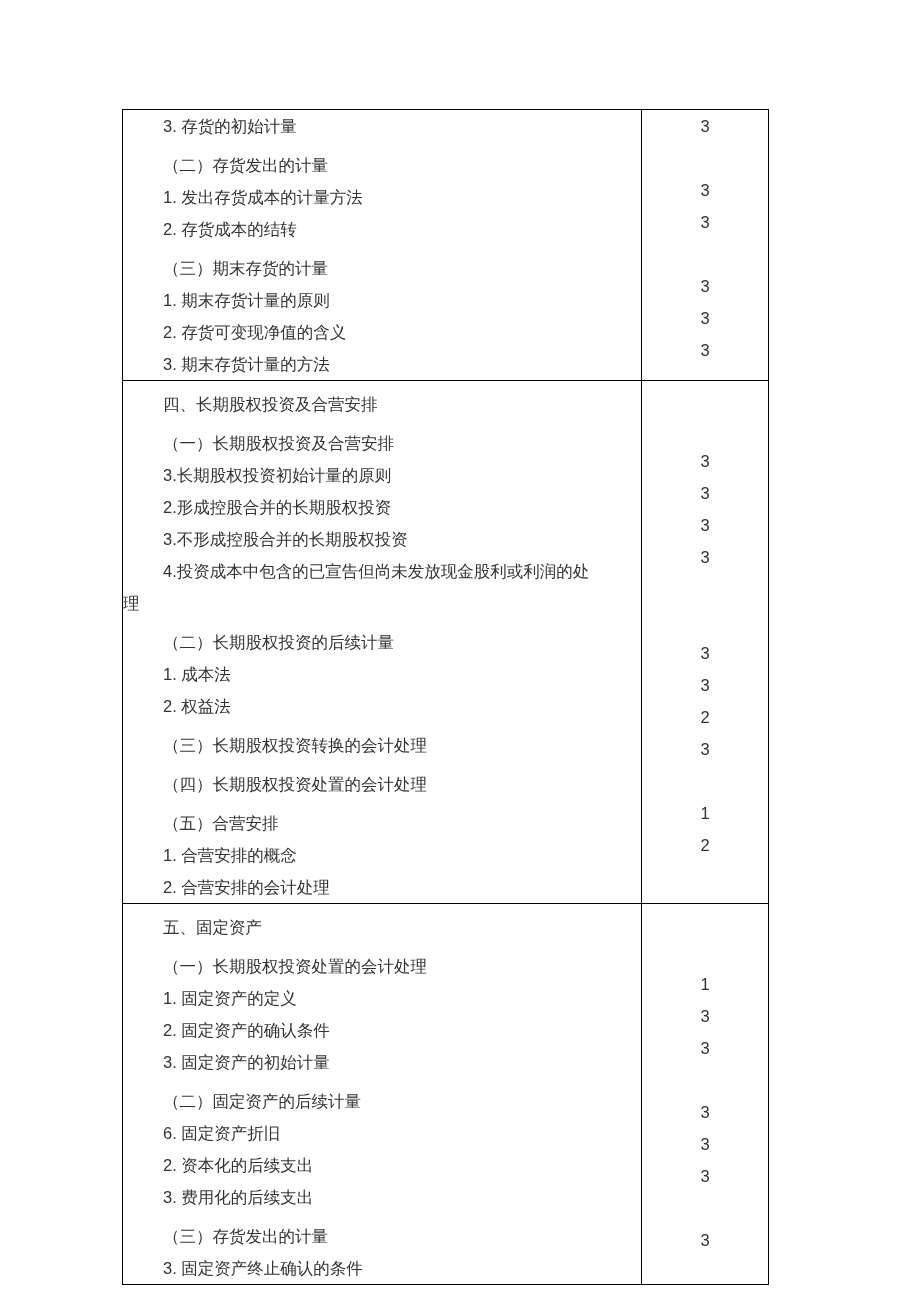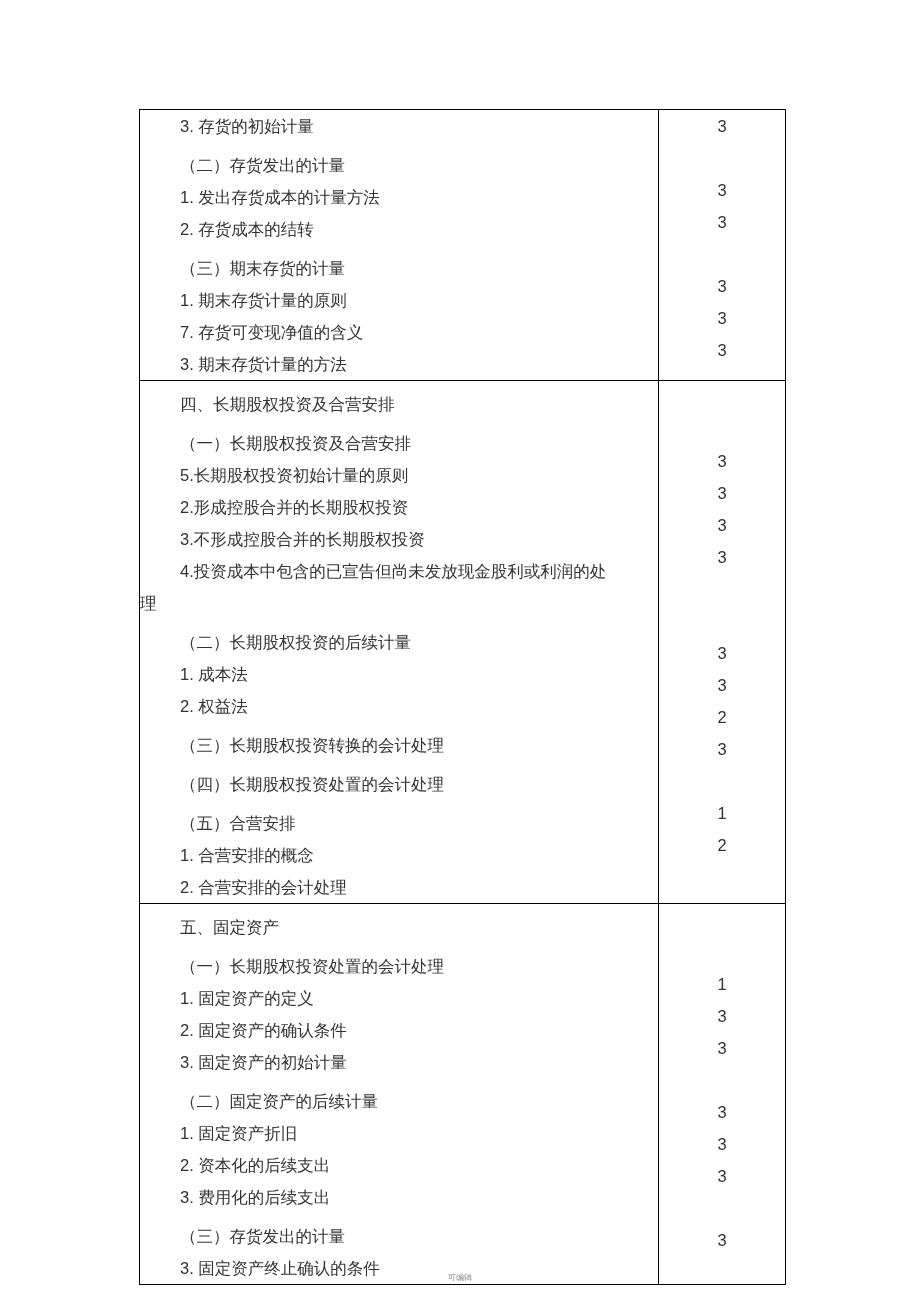--- a/index.html
+++ b/index.html
@@ -10,21 +10,21 @@
   }
   .page {
     width: 920px;
     height: 1299px;
     position: relative;
     background: #fff;
     box-sizing: border-box;
   }
   .tbl {
     position: absolute;
-    left: 139px;
+    left: 122px;
     top: 109px;
     border-collapse: collapse;
     font-family: "Microsoft YaHei", "SimSun", Arial, sans-serif;
     font-size: 16.5px;
     color: #333;
   }
   .tbl td {
     border: 1px solid #000;
     vertical-align: top;
     padding: 0;
@@ -57,39 +57,39 @@
   <table class="tbl">
     <tbody id="tbody">
         <tr>
           <td class="maincol">
             <div class="line indent1">3. 存货的初始计量</div>
             <div class="line indent2">（二）存货发出的计量</div>
             <div class="line indent1">1. 发出存货成本的计量方法</div>
             <div class="line indent1">2. 存货成本的结转</div>
             <div class="line indent2">（三）期末存货的计量</div>
             <div class="line indent1">1. 期末存货计量的原则</div>
-            <div class="line indent1">7. 存货可变现净值的含义</div>
+            <div class="line indent1">2. 存货可变现净值的含义</div>
             <div class="line indent1">3. 期末存货计量的方法</div>
           </td>
           <td class="valcol valblock">
             <div class="line">3</div>
             <div class="line">&nbsp;</div>
             <div class="line">3</div>
             <div class="line">3</div>
             <div class="line">&nbsp;</div>
             <div class="line">3</div>
             <div class="line">3</div>
             <div class="line">3</div>
           </td>
         </tr>
         <tr>
           <td class="maincol">
             <div class="line indent2">四、长期股权投资及合营安排</div>
             <div class="line indent2">（一）长期股权投资及合营安排</div>
-            <div class="line indent1">5.长期股权投资初始计量的原则</div>
+            <div class="line indent1">3.长期股权投资初始计量的原则</div>
             <div class="line indent1">2.形成控股合并的长期股权投资</div>
             <div class="line indent1">3.不形成控股合并的长期股权投资</div>
             <div class="line indent1">4.投资成本中包含的已宣告但尚未发放现金股利或利润的处</div>
             <div class="line wrap">理</div>
             <div class="line indent2">（二）长期股权投资的后续计量</div>
             <div class="line indent1">1. 成本法</div>
             <div class="line indent1">2. 权益法</div>
             <div class="line indent2">（三）长期股权投资转换的会计处理</div>
             <div class="line indent2">（四）长期股权投资处置的会计处理</div>
             <div class="line indent2">（五）合营安排</div>
@@ -115,21 +115,21 @@
           </td>
         </tr>
         <tr>
           <td class="maincol">
             <div class="line indent2">五、固定资产</div>
             <div class="line indent2">（一）长期股权投资处置的会计处理</div>
             <div class="line indent1">1. 固定资产的定义</div>
             <div class="line indent1">2. 固定资产的确认条件</div>
             <div class="line indent1">3. 固定资产的初始计量</div>
             <div class="line indent2">（二）固定资产的后续计量</div>
-            <div class="line indent1">1. 固定资产折旧</div>
+            <div class="line indent1">6. 固定资产折旧</div>
             <div class="line indent1">2. 资本化的后续支出</div>
             <div class="line indent1">3. 费用化的后续支出</div>
             <div class="line indent2">（三）存货发出的计量</div>
             <div class="line indent1">3. 固定资产终止确认的条件</div>
           </td>
           <td class="valcol valblock">
             <div class="line">&nbsp;</div>
             <div class="line">&nbsp;</div>
             <div class="line">1</div>
             <div class="line">3</div>
@@ -137,14 +137,13 @@
             <div class="line">&nbsp;</div>
             <div class="line">3</div>
             <div class="line">3</div>
             <div class="line">3</div>
             <div class="line">&nbsp;</div>
             <div class="line">3</div>
           </td>
         </tr>
       </tbody>
   </table>
-  <div class="footer">可编辑</div>
 </div>
 
 </body></html>

